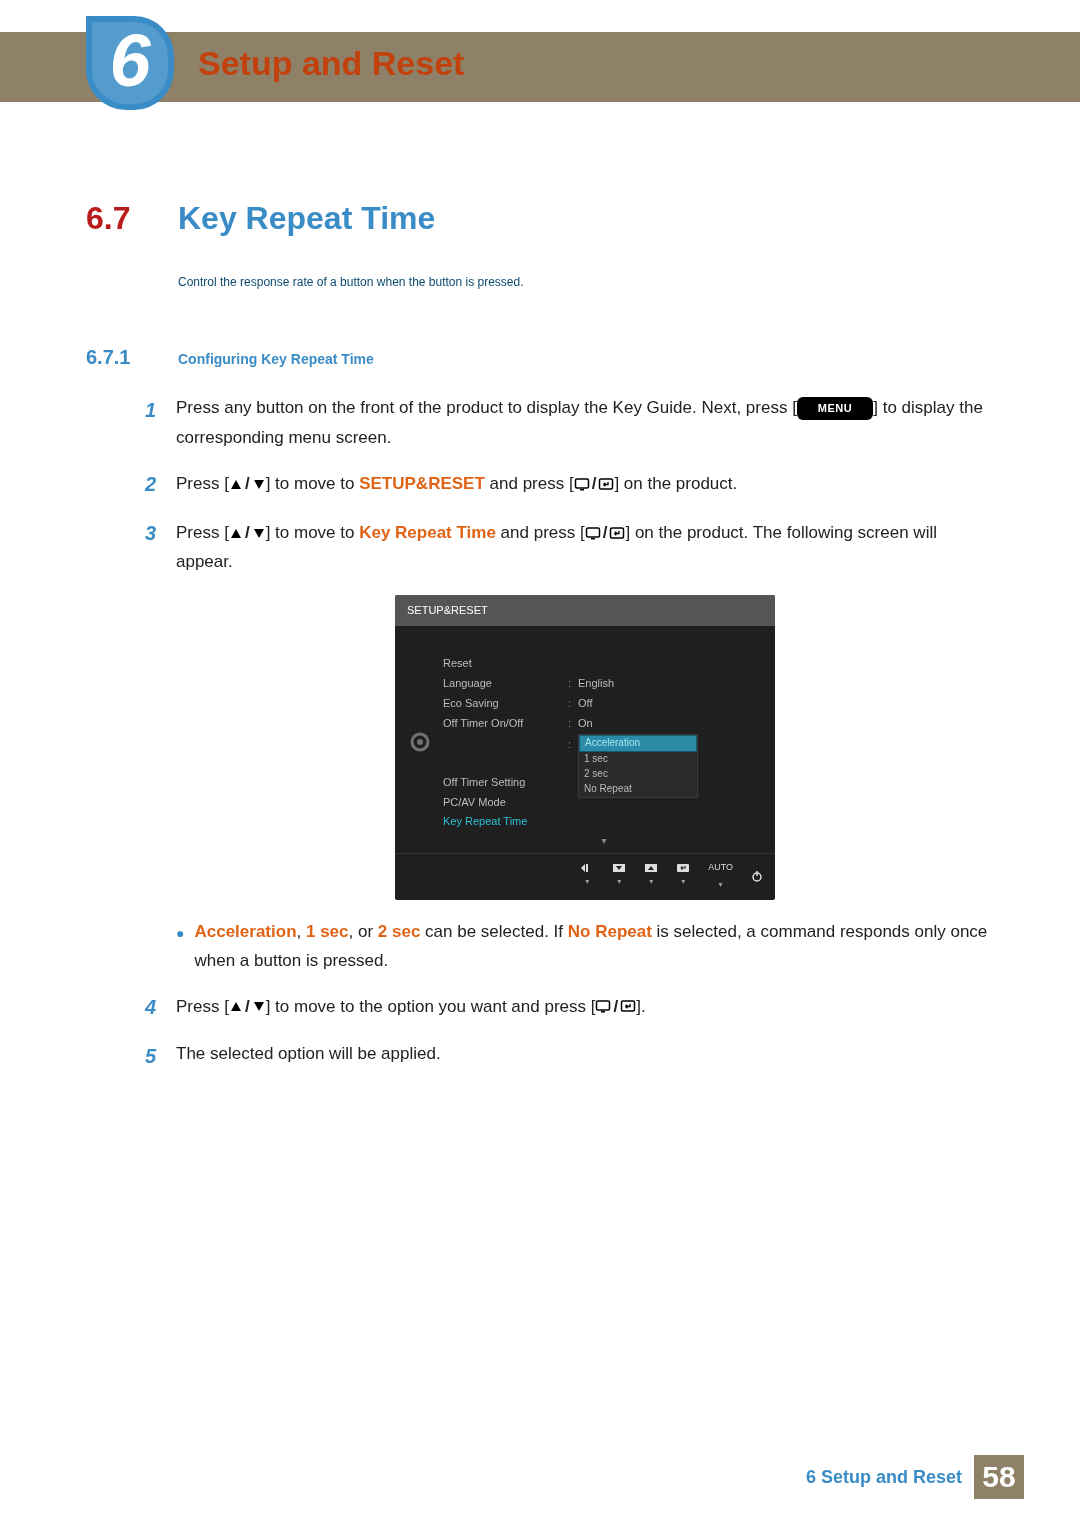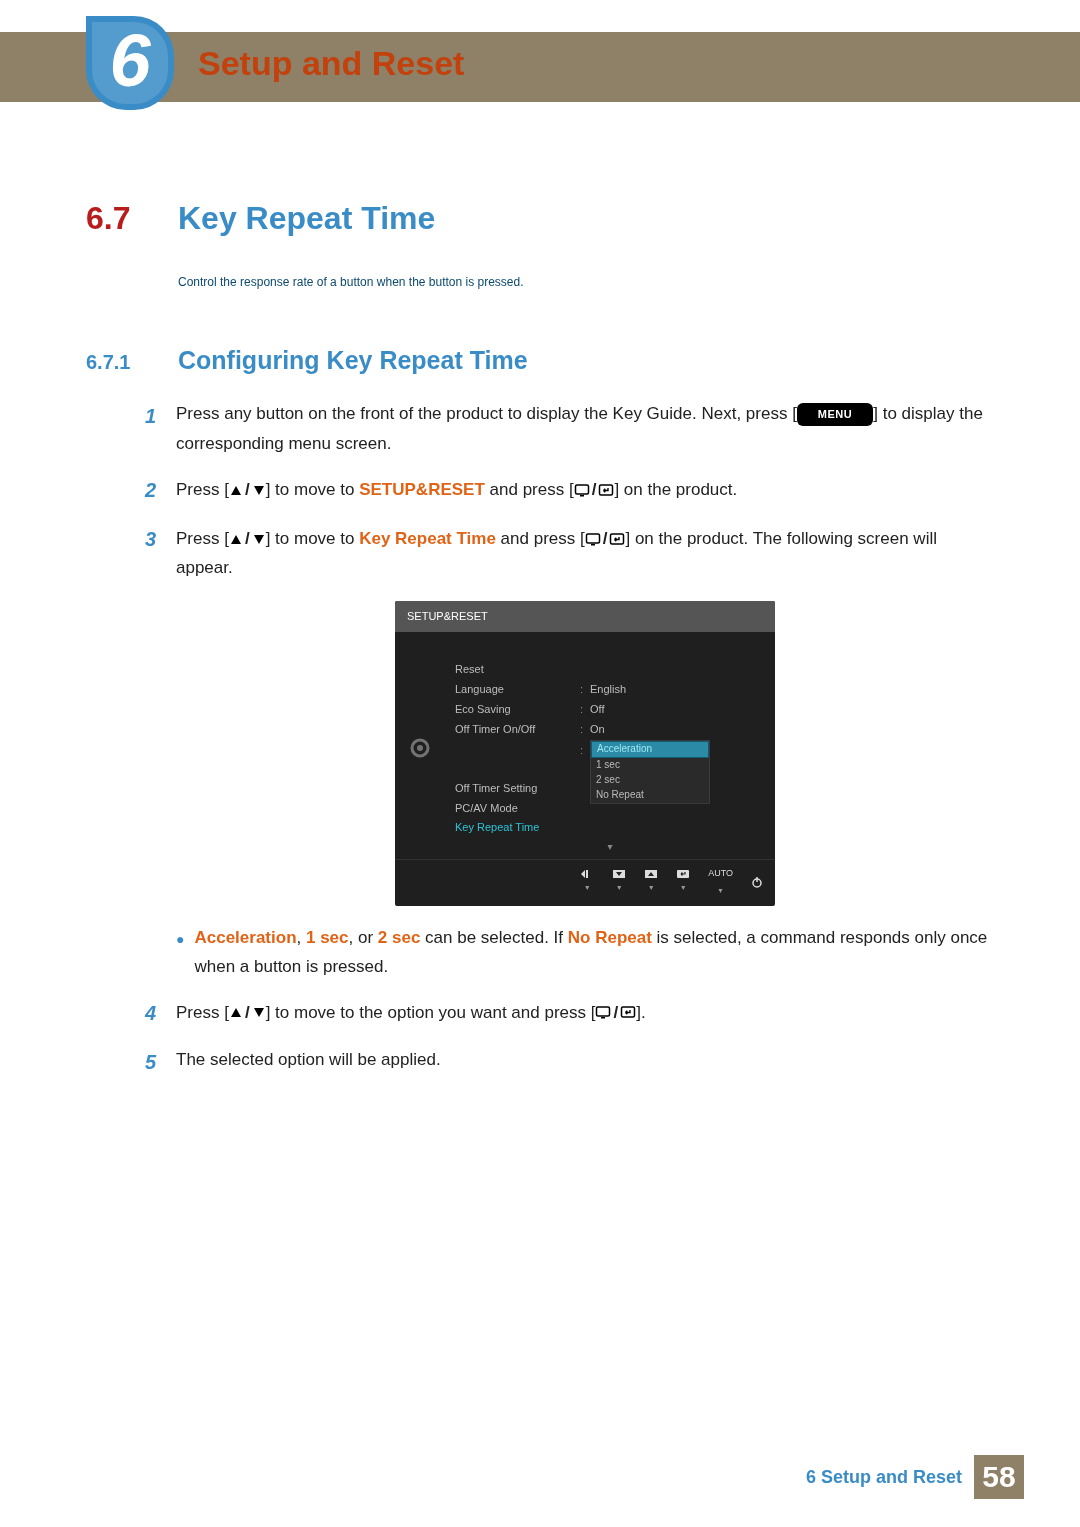--- a/index.html
+++ b/index.html
@@ -66,21 +66,21 @@
     top: 200px;
     left: 86px;
     right: 86px;
   }
   .sect-row { display: flex; align-items: baseline; gap: 18px; margin-bottom: 36px; }
   .sect-num { font-size: 32px; font-weight: bold; color: #b91c1c; width: 74px; }
   .sect-title { font-size: 32px; font-weight: bold; color: #3a8cc7; }
   .intro { margin-left: 92px; font-size: 12px; line-height: 1.6; color: #0c4a6e; margin-bottom: 54px; }
   .subsect-row { display: flex; align-items: baseline; gap: 18px; margin-bottom: 24px; margin-left: 0; }
   .subsect-num { font-size: 20px; font-weight: bold; color: #3a8cc7; width: 74px; }
-  .subsect-title { font-size: 25px; font-weight: bold; color: #3a8cc7; }
+  .subsect-title { font-size: 14px; font-weight: bold; color: #3a8cc7; }
   ol.steps { list-style: none; margin-left: 0; }
   ol.steps > li {
     display: flex;
     gap: 16px;
     margin-bottom: 14px;
     font-size: 17px;
     line-height: 1.75;
     color: #222;
   }
   .step-num {
@@ -122,21 +122,21 @@
   .osd {
     width: 380px;
     background: #1f1f1f;
     color: #bdbdbd;
     font-size: 11px;
     font-family: Arial, sans-serif;
     border-radius: 2px;
     overflow: hidden;
   }
   .osd-header { background: #555; color: #fff; padding: 6px 12px; font-size: 11px; }
-  .osd-body { display: flex; padding: 8px 10px 4px 10px; gap: 20px; align-items: center; }
+  .osd-body { display: flex; padding: 8px 10px 4px 10px; gap: 8px; align-items: center; }
   .osd-left { width: 30px; display: flex; align-items: center; justify-content: center; }
   .osd-left svg { opacity: 0.6; }
   .osd-cols { flex: 1; }
   .osd-row { display: flex; align-items: center; height: 20px; }
   .osd-row.active .osd-label { color: #2dc2d6; }
   .osd-label { width: 125px; }
   .osd-sep { width: 10px; color: #888; }
   .osd-val { flex: 1; color: #bdbdbd; }
   .osd-dropdown {
     background: #2a2a2a;

